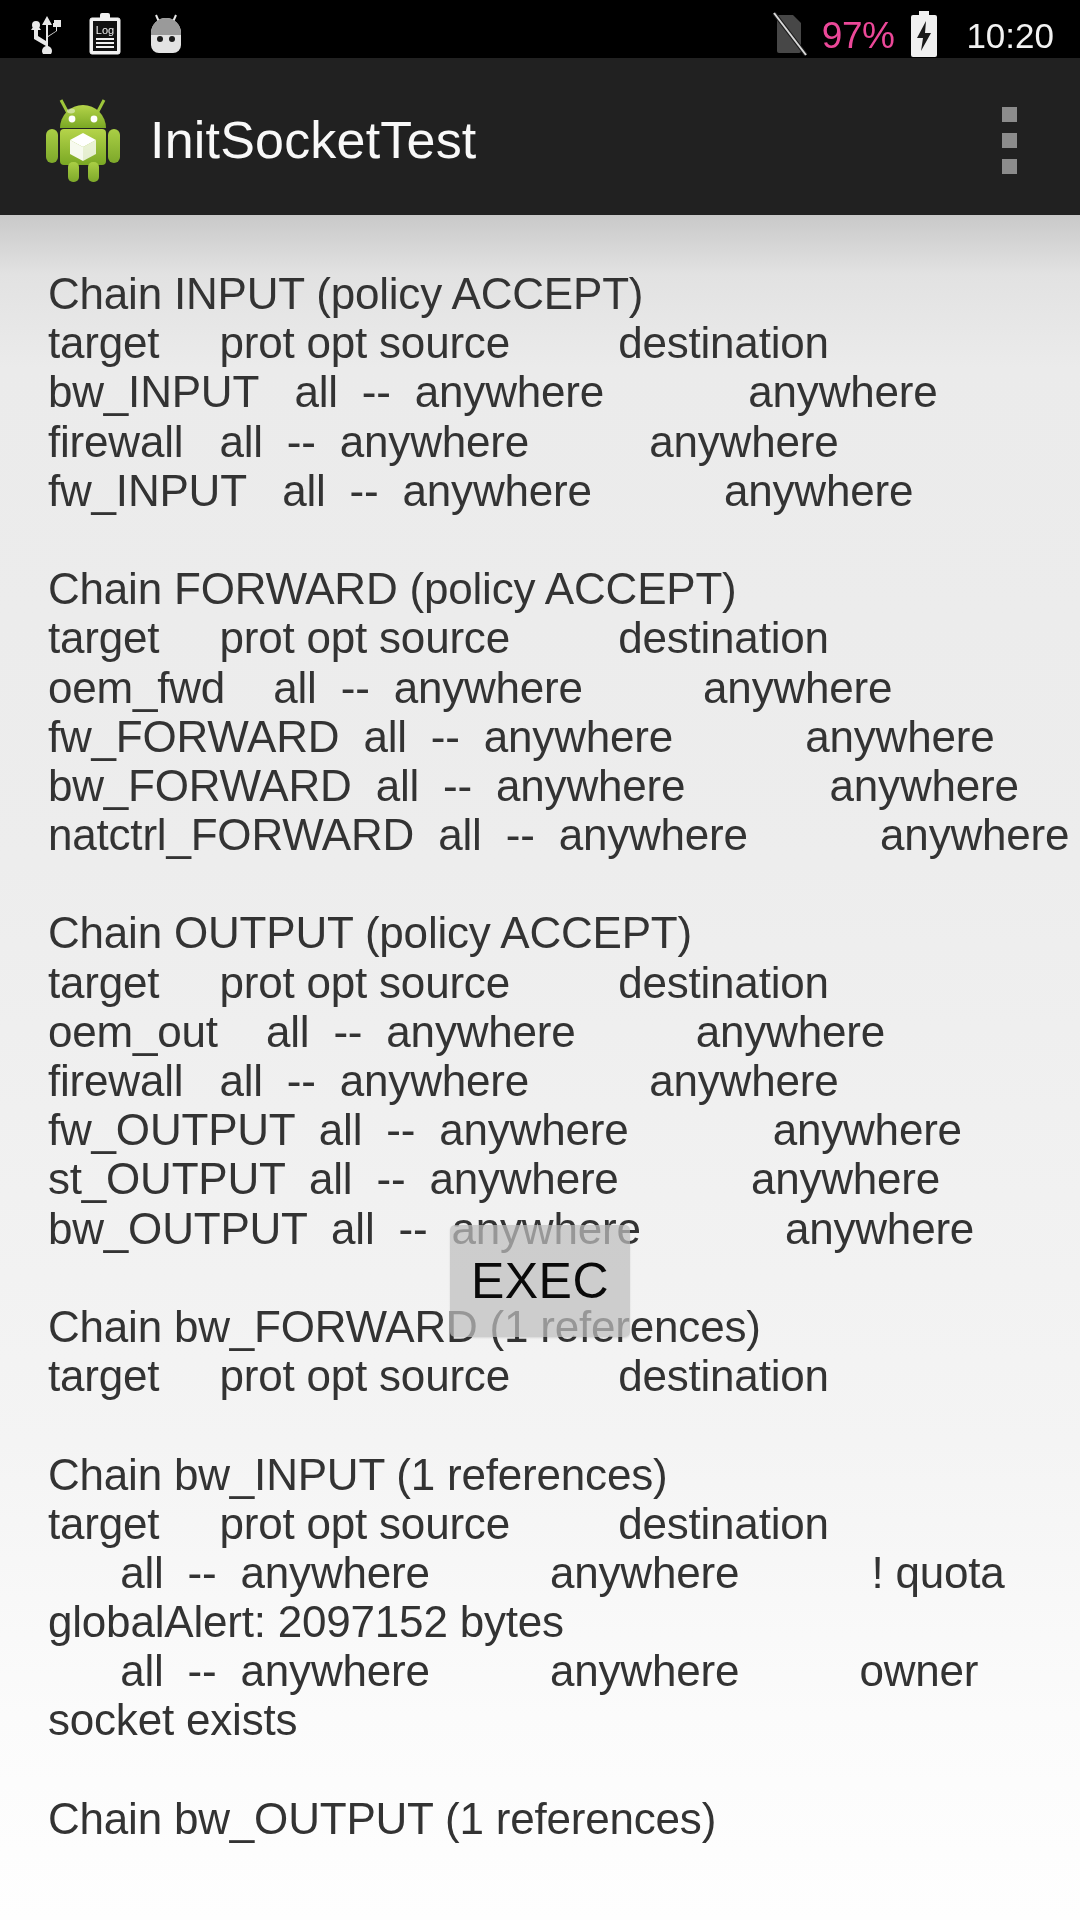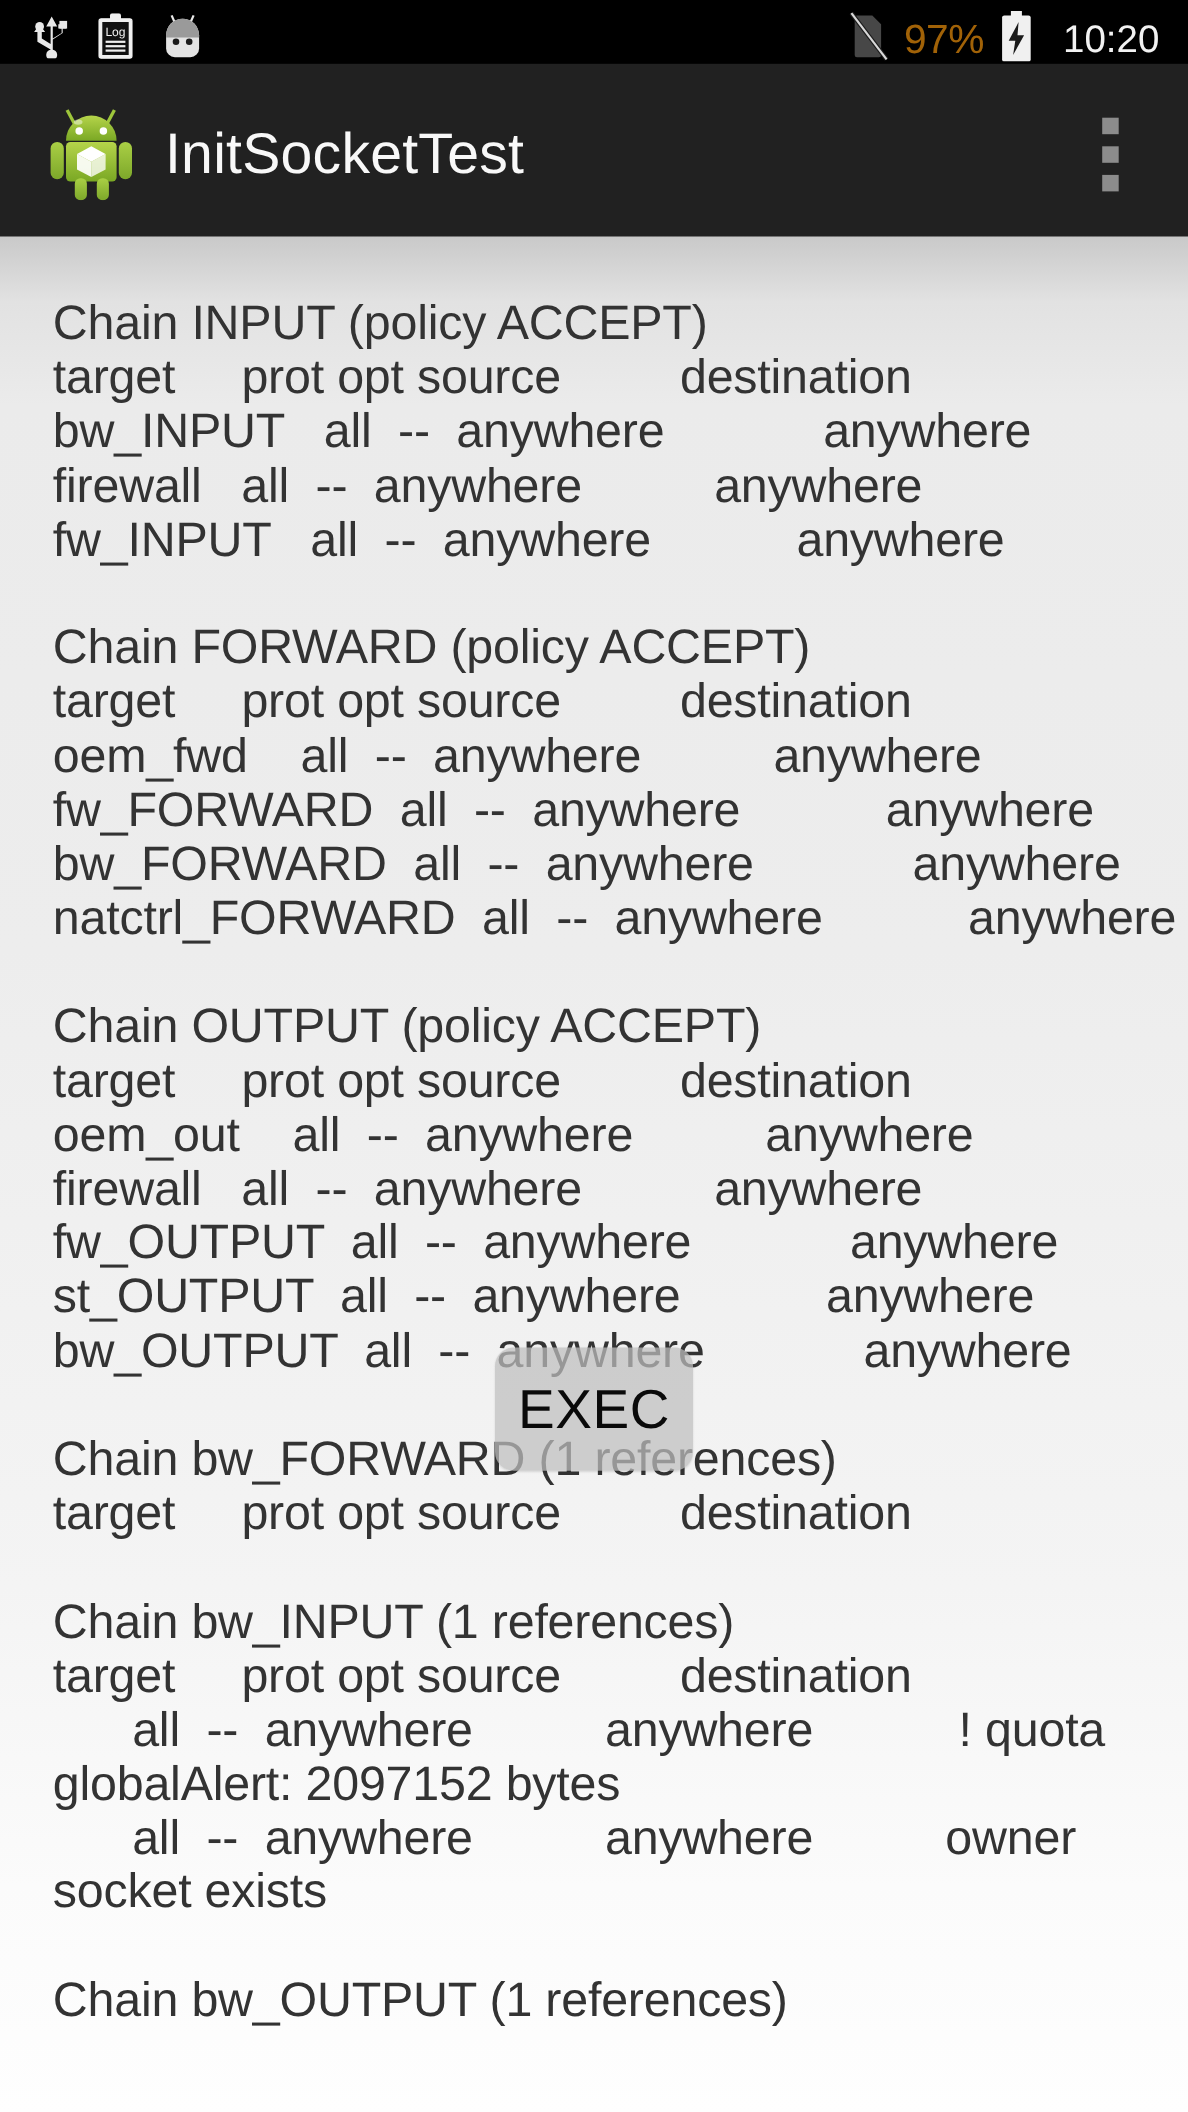--- a/index.html
+++ b/index.html
@@ -14,21 +14,21 @@
   .statusbar{
     position:absolute; top:0; left:0;
     width:1080px; height:71px;
     background:#000;
     display:flex; align-items:center;
   }
   .sb-left{ display:flex; align-items:center; gap:24px; padding-left:30px; }
   .sb-right{ margin-left:auto; display:flex; align-items:center; gap:14px; padding-right:26px; }
   .sb-icon{ display:block; }
   .sb-battpct{
-    color:#a16207; font-size:37px; font-weight:400; letter-spacing:-0.5px;
+    color:#ec4899; font-size:37px; font-weight:400; letter-spacing:-0.5px;
     line-height:1;
   }
   .sb-clock{
     color:#f2f2f2; font-size:35px; font-weight:400; letter-spacing:0px;
     line-height:1; margin-left:12px;
   }
 
   
   .actionbar{
     position:absolute; top:58px; left:0;
@@ -71,21 +71,21 @@
   }
   .blank{ display:block; height:49.2px; }
   .ln{ display:block; height:49.2px; }
 
   
   .exec-btn{
     position:absolute;
     left:450px; top:1010px;
     width:180px; height:112px;
     background:rgba(190,190,190,0.72);
-    border-radius:17px;
+    border-radius:5px;
     display:flex; align-items:center; justify-content:center;
     cursor:pointer;
     box-shadow:0 1px 2px rgba(0,0,0,0.12);
   }
   .exec-btn span{
     color:#0a0a0a;
     font-size:50px;
     font-weight:400;
     letter-spacing:0.5px;
     line-height:1;

